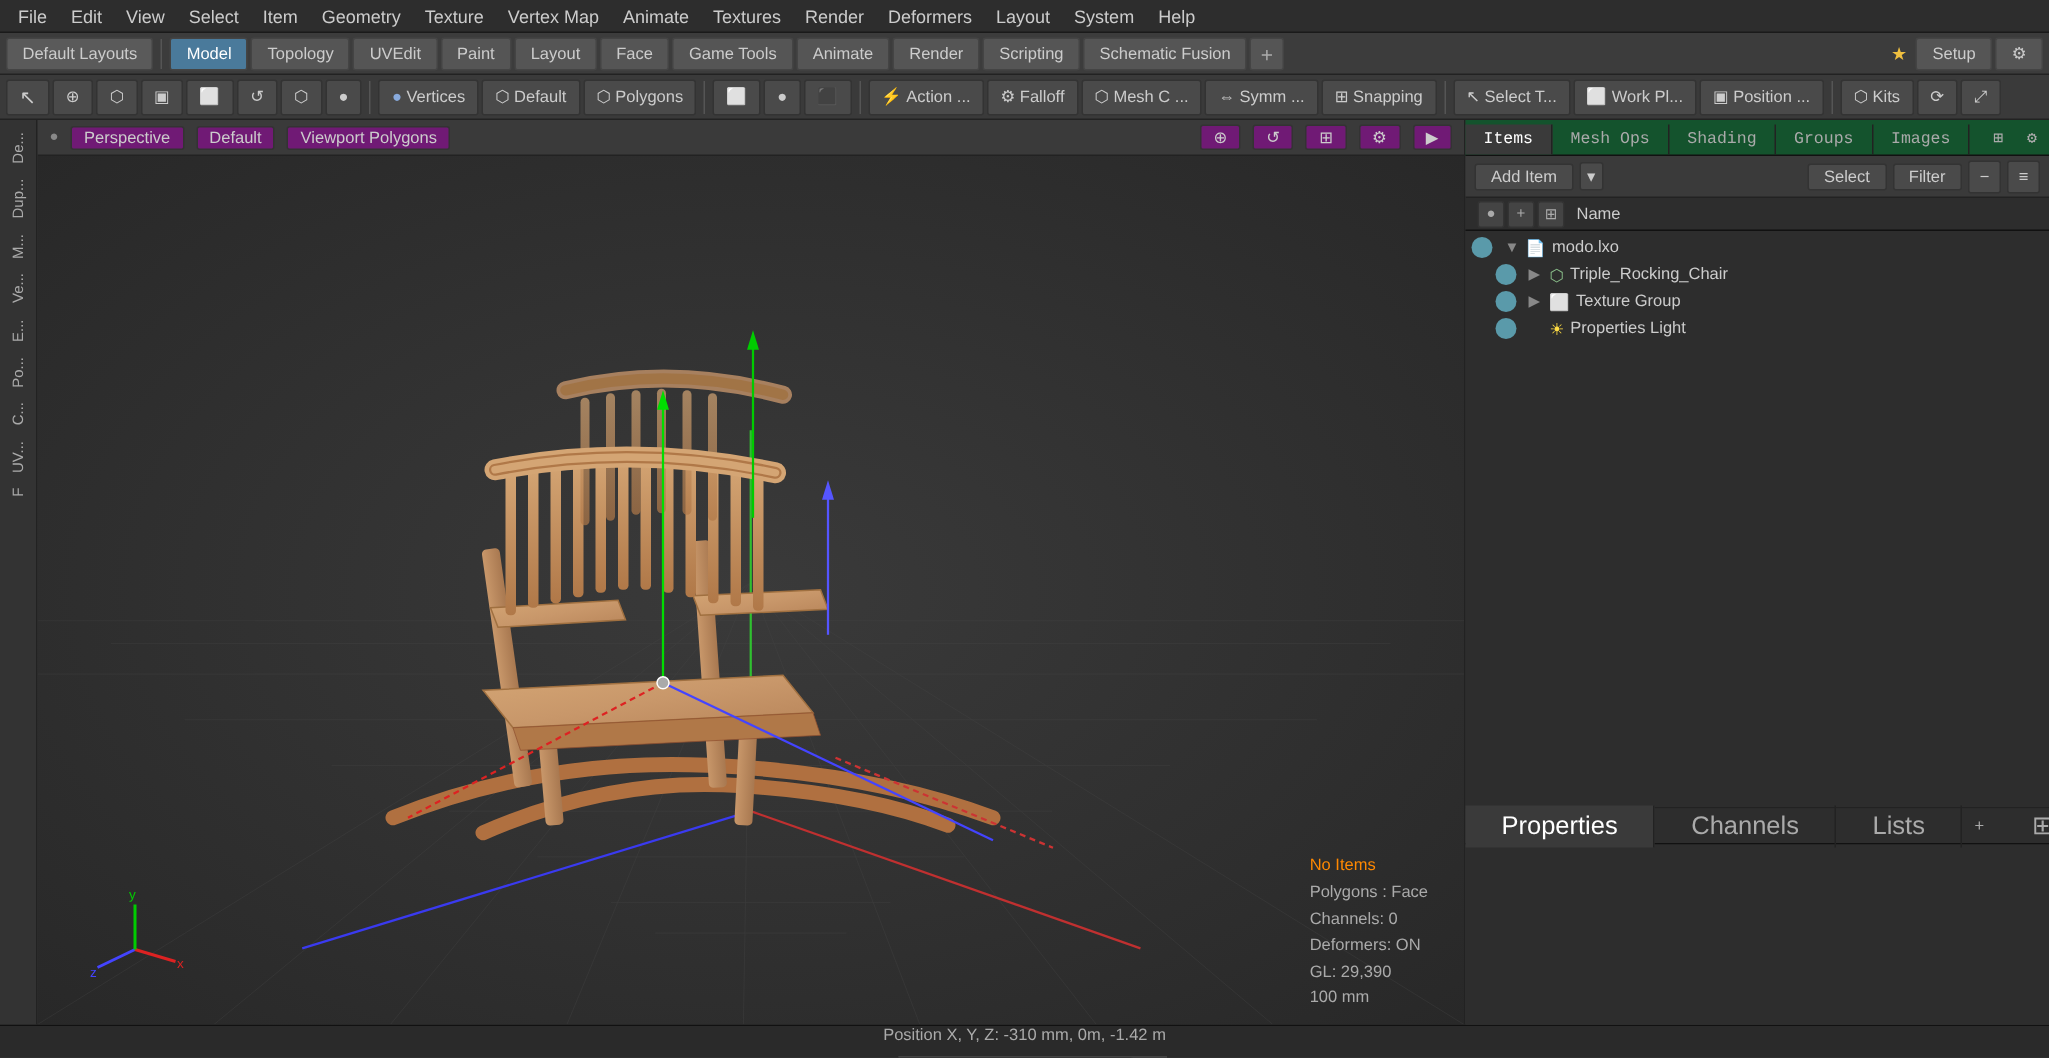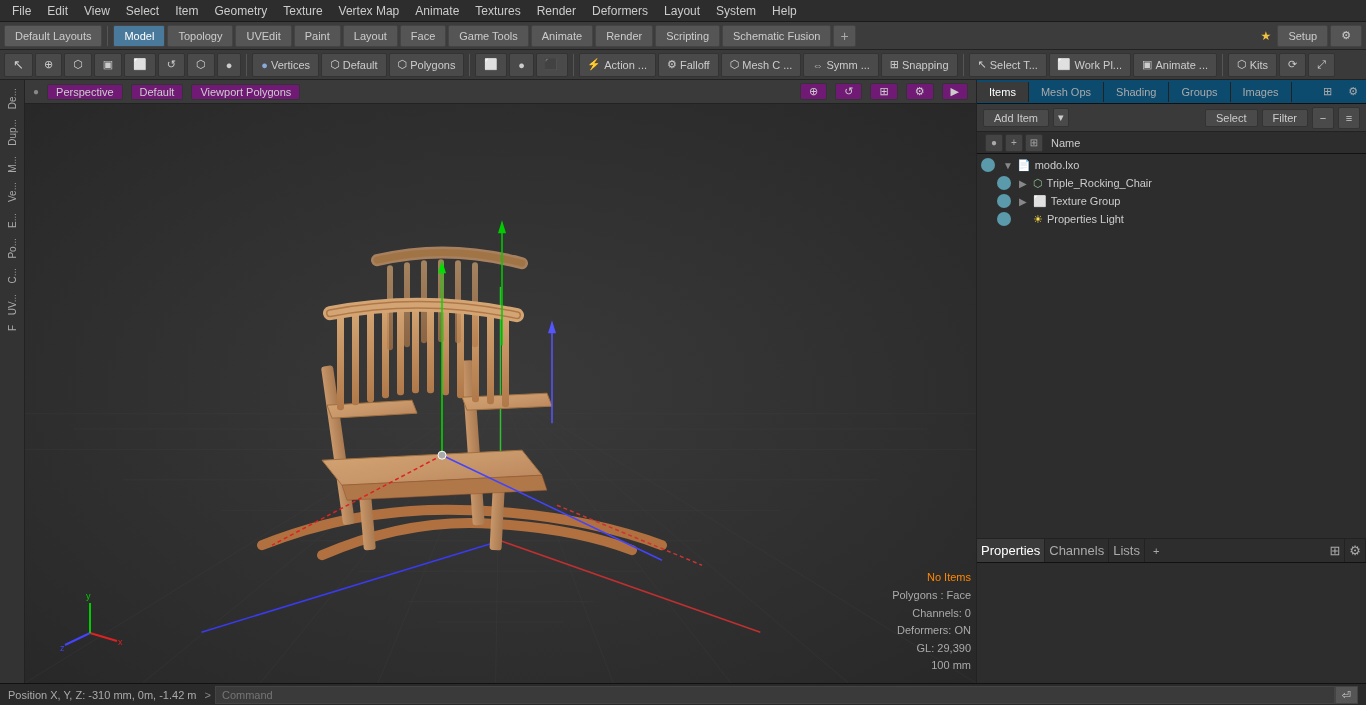--- a/index.html
+++ b/index.html
@@ -38,28 +38,28 @@
     
     
     #vp-bg { width: 100%; height: 100%; background: 
       radial-gradient(ellipse at center, #3a3a3a 0%, #282828 100%);
       position: relative; overflow: hidden; }
     
     
     .grid-svg { position: absolute; top: 0; left: 0; width: 100%; height: 100%; }
     
     
-    #vp-status { position: absolute; bottom: 8px; right: 5px; text-align: right; color: #aaa; font-size: 11px; line-height: 1.6; }
+    #vp-status { position: absolute; bottom: 8px; right: 24px; color: #aaa; font-size: 11px; line-height: 1.6; }
     .status-highlight { color: #ff8800; }
     
     
     #right-panel { width: 390px; background: #333; border-left: 1px solid #222; display: flex; flex-direction: column; }
     
     
-    #items-tabs { background: #0c4a6e; height: 24px; display: flex; align-items: center; border-bottom: 1px solid #111; }
+    #items-tabs { background: #14532d; height: 24px; display: flex; align-items: flex-end; border-bottom: 1px solid #111; font-family: Liberation Mono, monospace; }
     .items-tab { padding: 4px 12px; cursor: pointer; color: #aaa; font-size: 11px; border-right: 1px solid #222; }
     .items-tab.active { background: #3a3a3a; color: #fff; }
     .items-tab-extra { padding: 4px 8px; cursor: pointer; color: #aaa; font-size: 11px; }
     
     
     #items-toolbar { background: #3a3a3a; height: 28px; display: flex; align-items: center; padding: 0 6px; gap: 4px; border-bottom: 1px solid #222; }
     .items-add-btn { background: #4a4a4a; border: 1px solid #333; color: #ccc; padding: 2px 10px; cursor: pointer; font-size: 11px; border-radius: 2px; }
     .items-add-dropdown { background: #4a4a4a; border: 1px solid #333; color: #ccc; padding: 2px 4px; cursor: pointer; font-size: 11px; border-radius: 2px; }
     .items-select-btn { background: #4a4a4a; border: 1px solid #333; color: #ccc; padding: 2px 10px; cursor: pointer; font-size: 11px; border-radius: 2px; }
     .items-filter-btn { background: #4a4a4a; border: 1px solid #333; color: #ccc; padding: 2px 10px; cursor: pointer; font-size: 11px; border-radius: 2px; }
@@ -75,27 +75,27 @@
     
     #scene-tree { flex: 1; overflow-y: auto; background: #2d2d2d; padding: 2px 0; }
     .tree-item { padding: 2px 8px; cursor: pointer; display: flex; align-items: center; gap: 4px; font-size: 11px; color: #ccc; }
     .tree-arrow { color: #888; font-size: 10px; cursor: pointer; width: 10px; }
     .vis-dot { width: 14px; height: 14px; border-radius: 50%; background: #666; display: inline-block; cursor: pointer; margin-right: 4px; flex-shrink: 0; }
     .vis-dot.visible { background: #5a9aaa; }
     
     
     #props-panel { background: #333; border-top: 1px solid #222; }
     #props-tabs { background: #2d2d2d; height: 24px; display: flex; align-items: center; border-bottom: 1px solid #111; }
-    .props-tab { padding: 4px 4px; cursor: pointer; color: #aaa; font-size: 13px; border-right: 1px solid #222; }
+    .props-tab { padding: 4px 24px; cursor: pointer; color: #aaa; font-size: 17px; border-right: 1px solid #222; }
     .props-tab.active { background: #3a3a3a; color: #fff; }
     .props-tab-plus { padding: 4px 8px; cursor: pointer; color: #aaa; font-size: 11px; }
     .props-content { height: 120px; background: #2d2d2d; }
     
     
-    #statusbar { background: #2a2a2a; height: 22px; display: flex; align-items: center; padding: 0 8px; border-top: 1px solid #111; gap: 8px; }
+    #statusbar { background: #2a2a2a; height: 22px; display: flex; align-items: center; padding: 0 8px; border-top: 1px solid #111; gap: 8px; flex-direction: column; }
     .status-text { color: #aaa; font-size: 11px; }
     #command-bar { flex: 1; display: flex; align-items: center; }
     .command-prompt { color: #888; font-size: 11px; margin-right: 4px; }
     .command-input { background: #3a3a3a; border: 1px solid #444; color: #ccc; padding: 2px 6px; font-size: 11px; flex: 1; height: 18px; }
     .command-go { background: #555; border: 1px solid #444; color: #ccc; padding: 2px 6px; cursor: pointer; font-size: 11px; height: 18px; }
   </style>
 </head>
 <body>
 
 <div id="menubar">
@@ -204,21 +204,21 @@
   <button class="tb2-btn">
     <span>↖</span>
     <span>Select T...</span>
   </button>
   <button class="tb2-btn">
     <span>⬜</span>
     <span>Work Pl...</span>
   </button>
   <button class="tb2-btn">
     <span>▣</span>
-    <span>Animate ...</span>
+    <span>Position ...</span>
   </button>
   <div class="tb2-separator"></div>
   <button class="tb2-btn">
     <span>⬡</span>
     <span>Kits</span>
   </button>
   <button class="tb2-btn">⟳</button>
   <button class="tb2-btn">⤢</button>
 </div>
 

